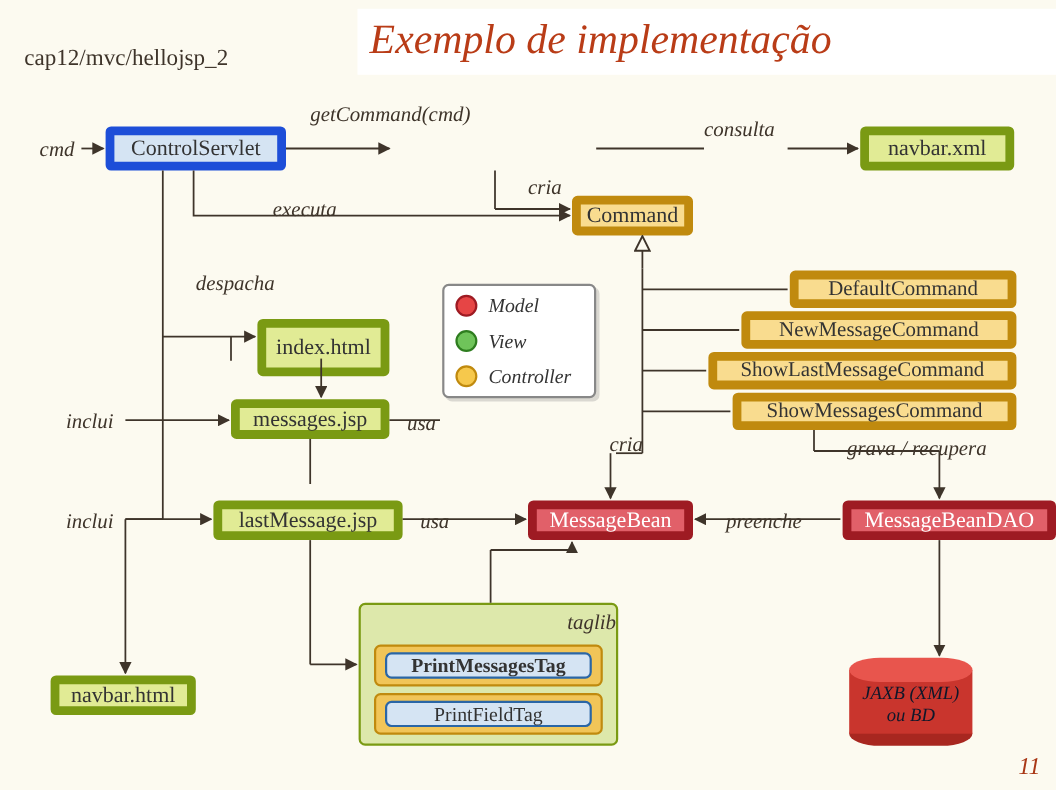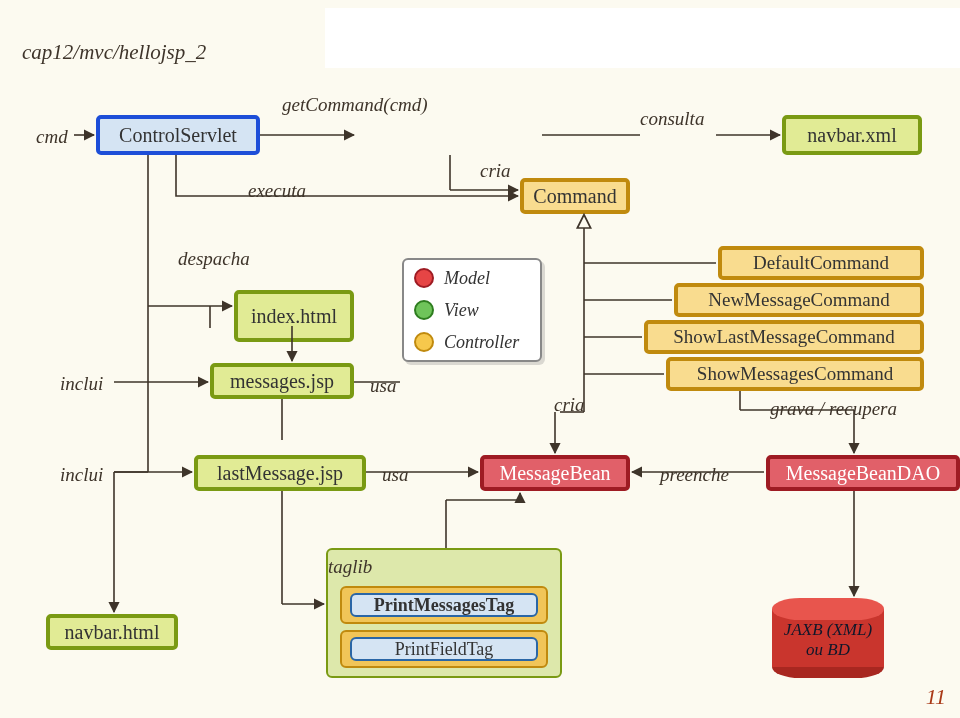--- a/index.html
+++ b/index.html
@@ -1,31 +1,31 @@
 <!DOCTYPE html>
 <html><head>
 <meta charset="utf-8">
 <style>
   * { box-sizing: border-box; margin: 0; padding: 0; }
   html, body { width: 960px; height: 718px; font-family: Georgia, 'Times New Roman', serif; background: #fcfaf0; color: #333; }
   .stage { position: relative; width: 960px; height: 718px; overflow: hidden; }
 
-  .sub { position: absolute; font-style: italic; color: #3e342a; font-size: 21px; }
+  .sub { position: absolute; color: #3e342a; font-size: 21px; }
   .title-bar { position: absolute; background: #fff; width: 635px; height: 60px; left: 325px; top: 8px; }
   .title-text { font-style: italic; color: #b93c17; font-size: 38px; font-weight: 500; position: absolute; }
   .edge-label { position: absolute; font-style: italic; color: #3e342a; font-size: 19px; }
 
-  .box { position: absolute; border: 4px solid #1d4ed8; border-radius: 5px; padding: 6px 10px; font-size: 20px; text-align: center; display:flex; align-items:center; justify-content:center; }
+  .box { position: absolute; border: 8px solid #1d4ed8; border-radius: 5px; padding: 6px 10px; font-size: 20px; text-align: center; display:flex; align-items:center; justify-content:center; }
   .box.blue { background: #d5e4f3; }
   .box.orange { background: #f9dc8f; border-color: #c08a0e; }
   .box.lime { background: #e1eb95; border-color: #7a9a13; }
   .box.red { background: #e16069; border-color: #9e1b23; color: #fff; font-style: normal; }
 
   .nest-outer { position:absolute; background:#dde8ab; border:2px solid #7a9a13; border-radius:6px; }
-  .nest-label { position:absolute; top:6px; left:0; right:0; text-align:left; font-style:italic; color:#3e342a; font-size:19px; }
+  .nest-label { position:absolute; top:6px; left:0; right:0; text-align:right; font-style:italic; color:#3e342a; font-size:19px; }
   .nest-inner1 { position:absolute; background:#f1c558; border:2px solid #c08a0e; border-radius:6px; }
   .nest-inner2 { position:absolute; background:#d5e4f3; border:2px solid #2a66a6; border-radius:6px; font-size:18px; text-align:center; display:flex; align-items:center; justify-content:center; }
 
   .mvc-box { position:absolute; background:#fff; border:2px solid #888; border-radius:6px; width:140px; height:104px; box-shadow: 3px 3px 0 rgba(140,140,140,0.3); }
   .mvc-row { position:absolute; left:40px; font-style:italic; font-size:18px; }
   .dot { position:absolute; width:20px; height:20px; border-radius:50%; left:10px; }
   .dot.r { background:#e64545; border:2px solid #9e1b23; }
   .dot.g { background:#6fc45a; border:2px solid #2e7d1f; }
   .dot.y { background:#f6c84c; border:2px solid #c08a0e; }
 
@@ -38,20 +38,21 @@
   .pagenum { position:absolute; right:14px; bottom:8px; font-style:italic; color:#a93816; font-size:22px; }
 
   svg.arrows { position:absolute; left:0; top:0; width:960px; height:718px; pointer-events:none; }
 </style>
 </head>
 <body>
 <div class="stage">
 
 <div class="sub" style="left:22px; top:40px;">cap12/mvc/hellojsp_2</div>
 <div class="title-bar"></div>
+<div class="title-text" style="left:336px; top:14px;">Exemplo de implementação</div>
 
 <div class="edge-label" style="left:36px; top:126px;">cmd</div>
 <div class="box blue" style="left:96px; top:115px; width:164px; height:40px;">ControlServlet</div>
 <div class="edge-label" style="left:282px; top:94px;">getCommand(cmd)</div>
 <div class="edge-label" style="left:640px; top:108px;">consulta</div>
 <div class="box lime" style="left:782px; top:115px; width:140px; height:40px;">navbar.xml</div>
 
 <div class="edge-label" style="left:248px; top:180px;">executa</div>
 <div class="edge-label" style="left:480px; top:160px;">cria</div>
 <div class="box orange" style="left:520px; top:178px; width:110px; height:36px;">Command</div>

